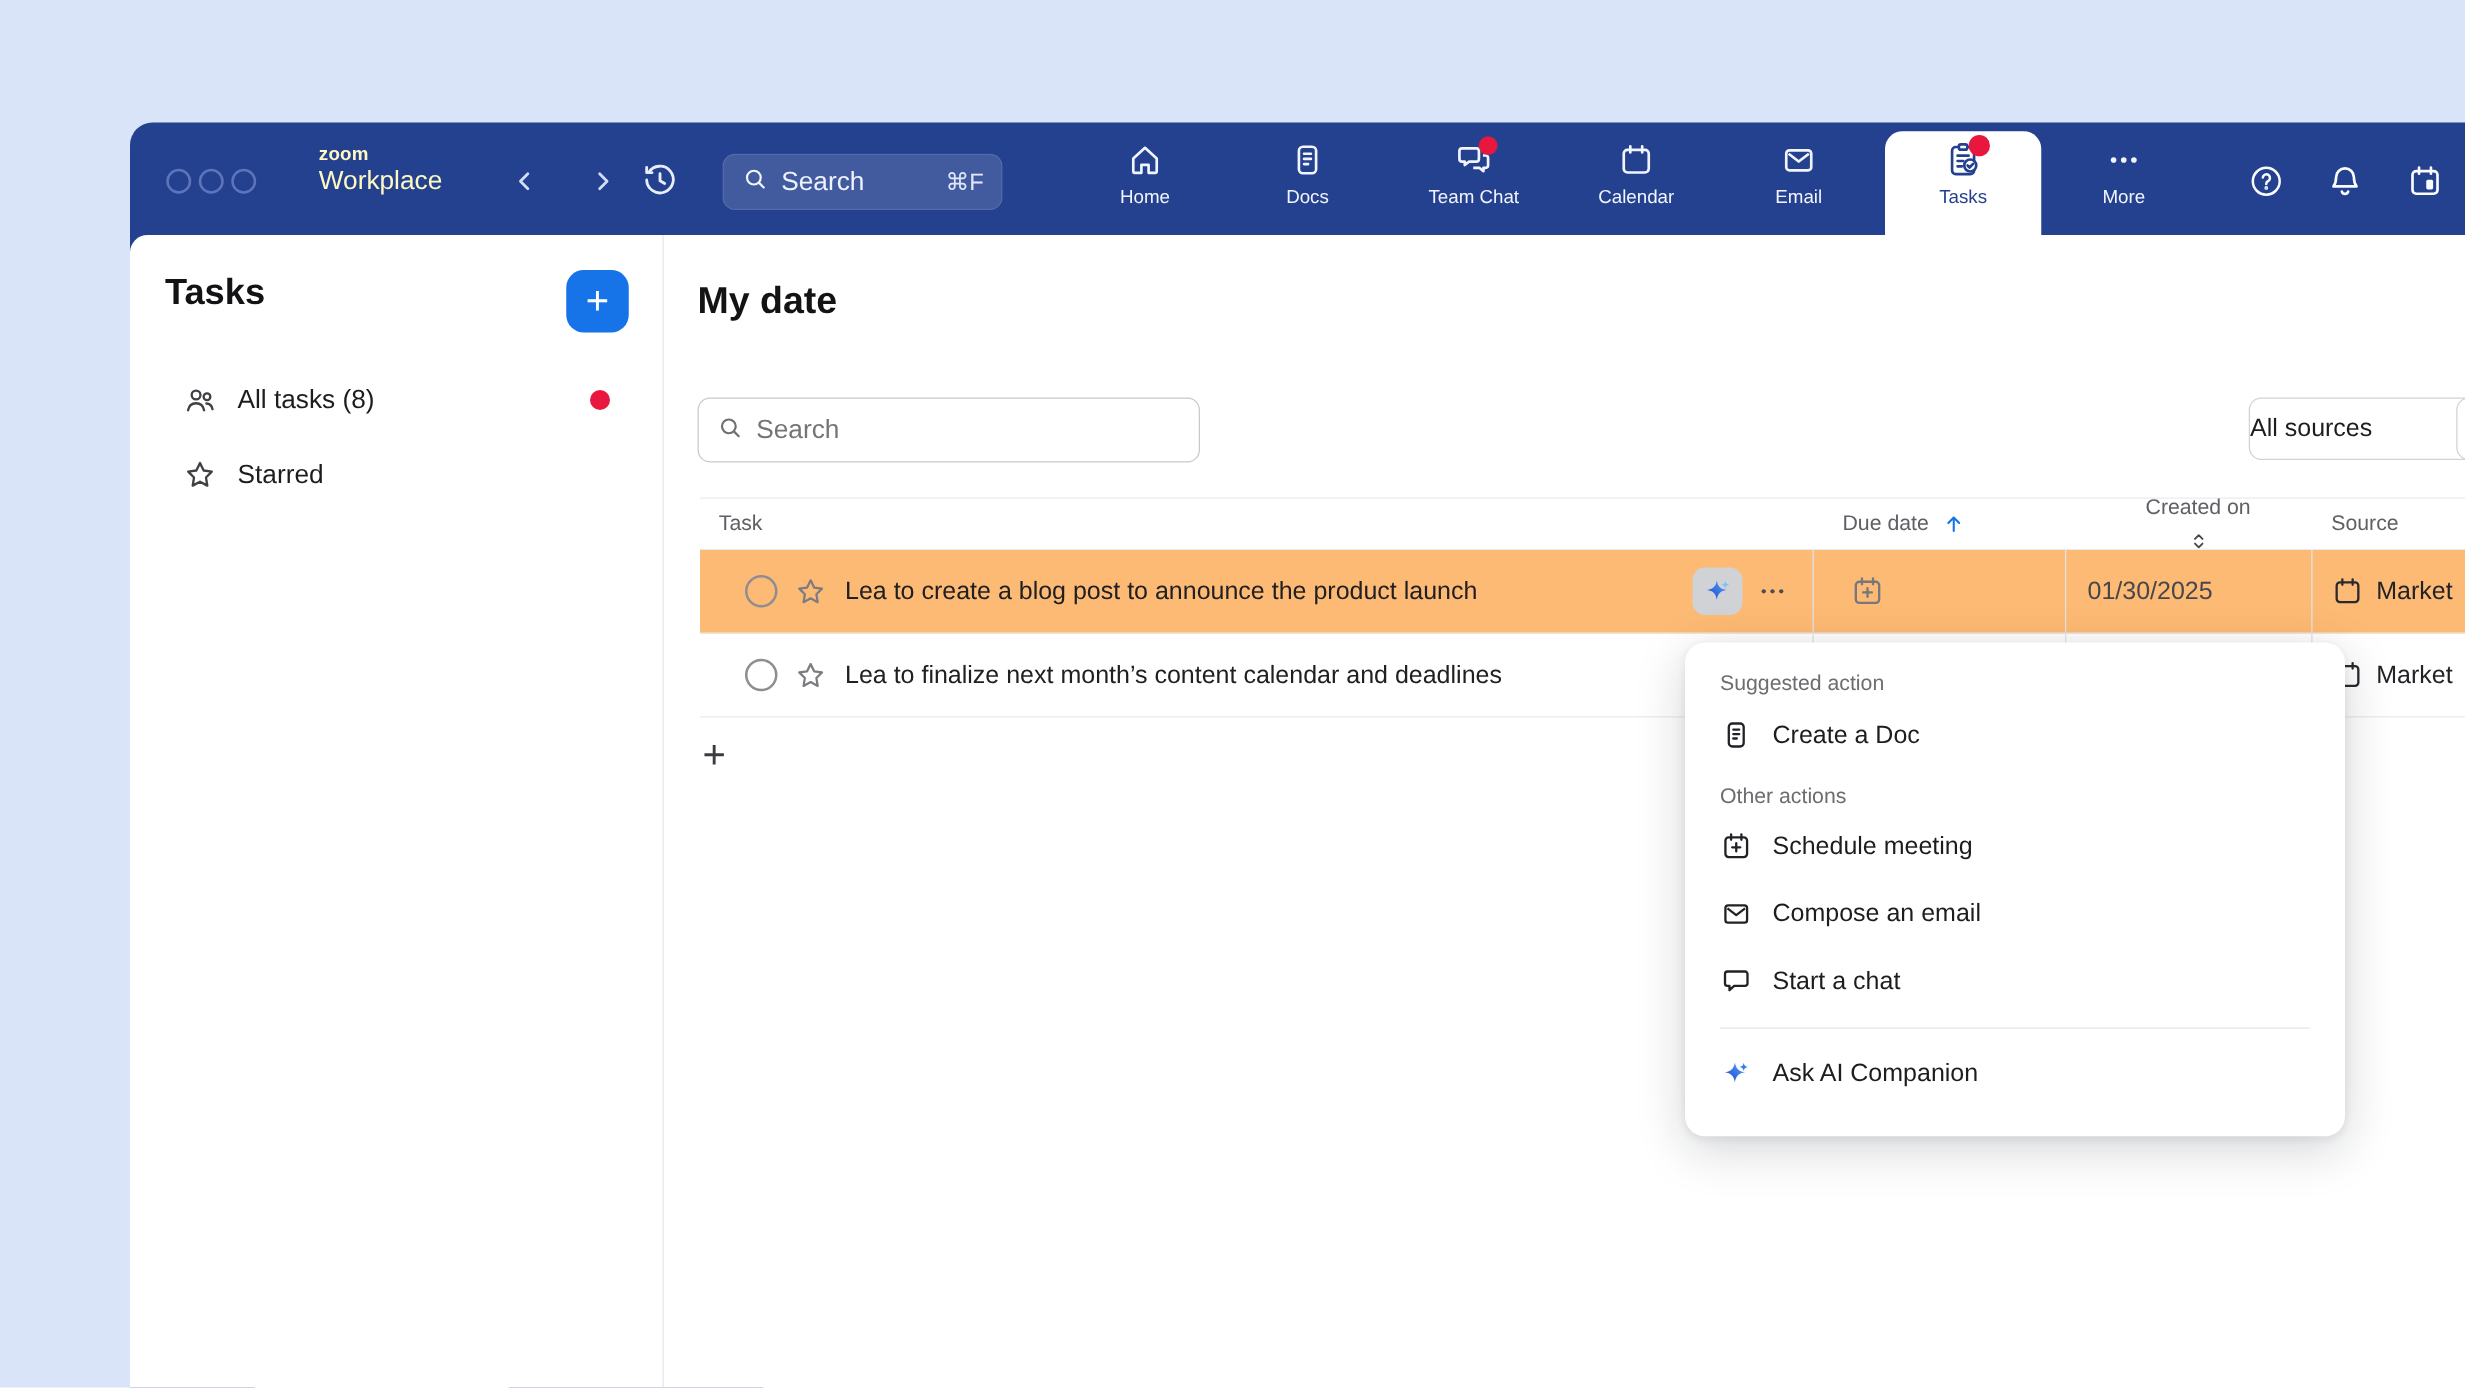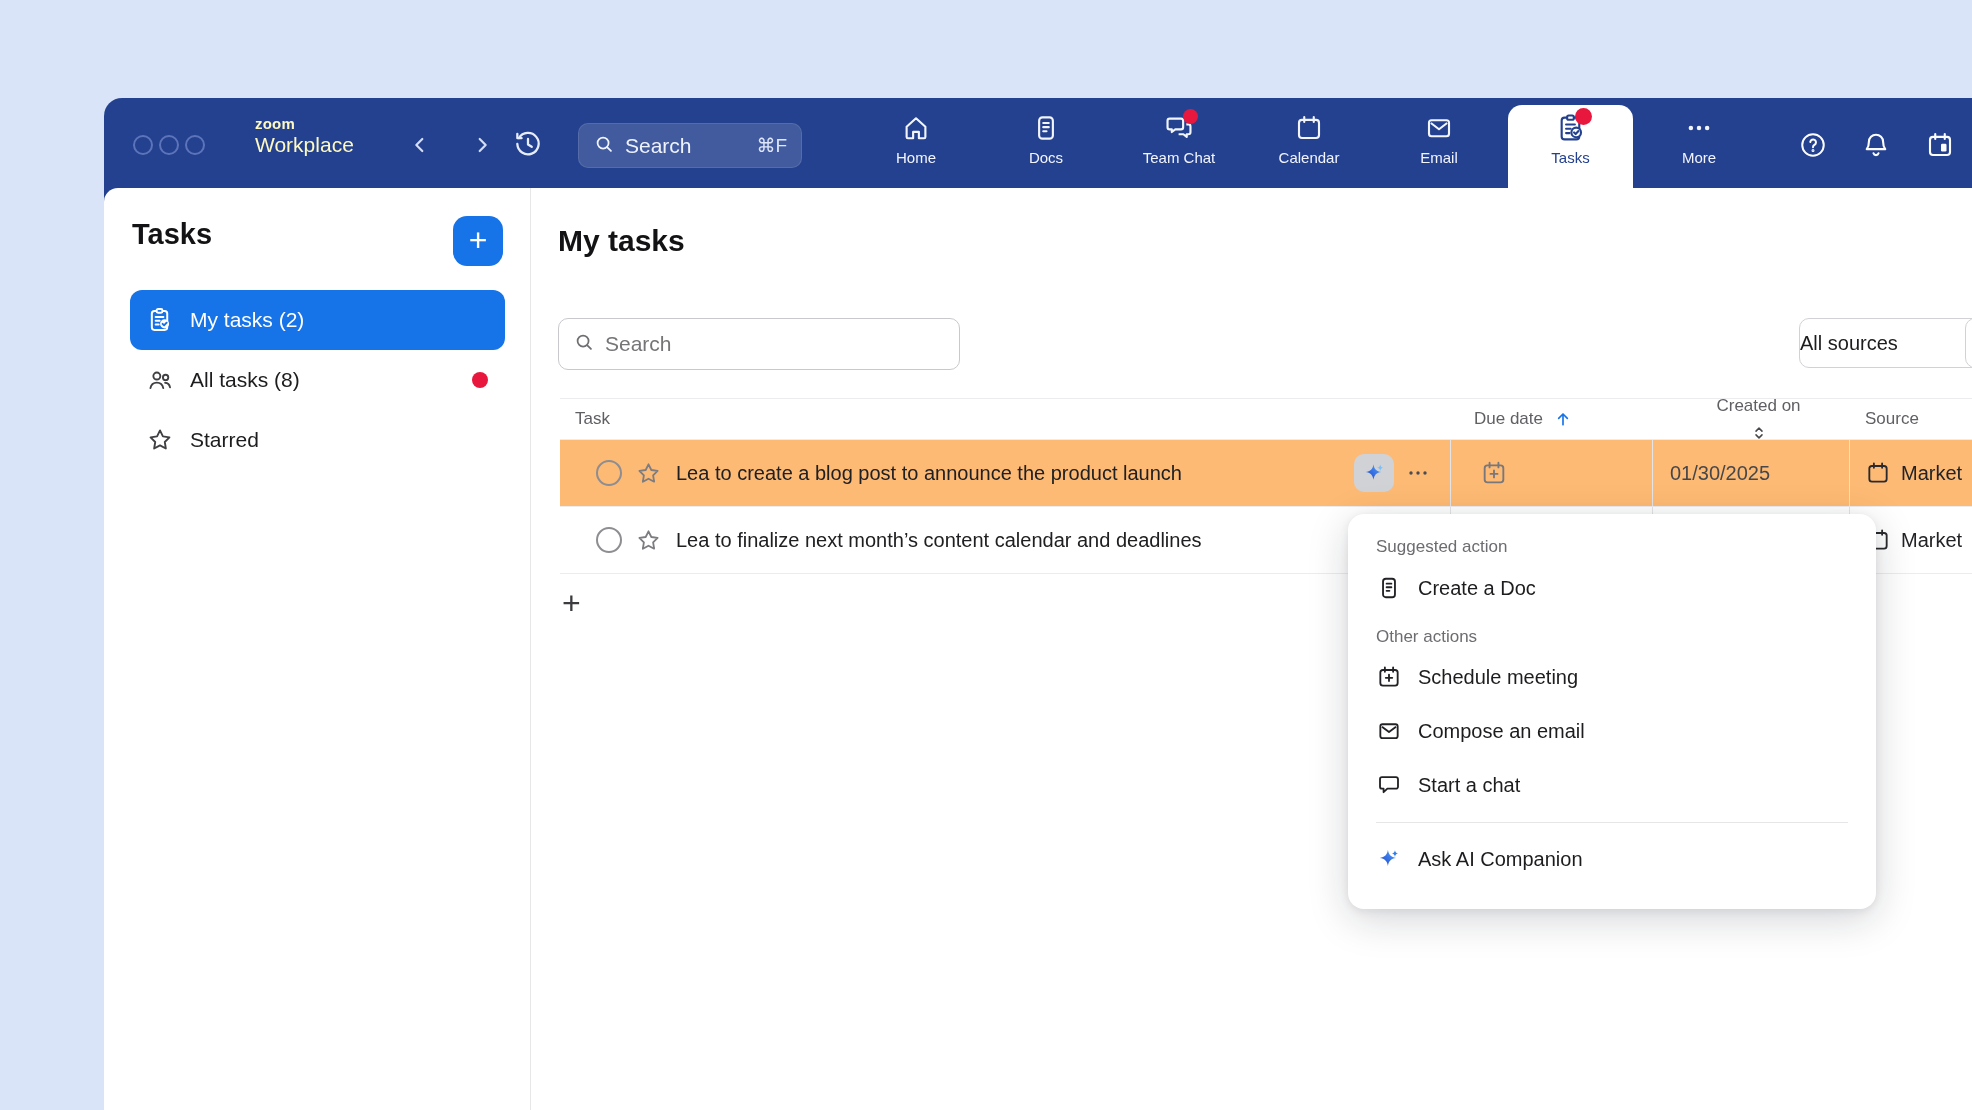--- a/index.html
+++ b/index.html
@@ -267,32 +267,20 @@
     </div>
 
     <div class="sheet">
 
       <div class="sidebar">
         <div class="sb-title">Tasks</div>
         <button class="sb-add">+</button>
 
         <div class="sb-list">
 
-          <div class="sb-item sel">
-            <span class="sb-icn">
-              <svg width="28" height="28" viewBox="0 0 24 24" fill="none" stroke="currentColor" stroke-width="1.7" stroke-linecap="round" stroke-linejoin="round">
-                <rect x="5" y="4.2" width="13.2" height="16.3" rx="2.2"></rect>
-                <rect x="9.1" y="2.6" width="5" height="3.2" rx="1.2" fill="#1673e8"></rect>
-                <path d="M8.3 9.4h6.6M8.3 12.6h3.4M8.3 15.8h2.6"></path>
-                <circle cx="15.9" cy="15.3" r="3.9" fill="#ffffff" stroke="none"></circle>
-                <path d="m14.2 15.3 1.3 1.3 2.2-2.3" stroke="#1673e8"></path>
-              </svg>
-            </span>
-            <span>My tasks (2)</span>
-          </div>
 
           <div class="sb-item">
             <span class="sb-icn">
               <svg width="28" height="28" viewBox="0 0 24 24" fill="none" stroke="currentColor" stroke-width="1.6" stroke-linecap="round" stroke-linejoin="round">
                 <circle cx="9.3" cy="8.6" r="3"></circle>
                   <path d="M3.8 19c.6-3.2 2.8-4.8 5.5-4.8s4.9 1.6 5.5 4.8"></path>
                 <circle cx="16.8" cy="9.8" r="2.3"></circle>
                   <path d="M16.4 14.4c2.2.1 3.7 1.5 4.2 3.9"></path>
               </svg>
             </span>
@@ -305,21 +293,21 @@
               <svg width="28" height="28" viewBox="0 0 24 24" fill="none" stroke="currentColor" stroke-width="1.6" stroke-linejoin="round">
                   <path d="m12 3.8 2.5 5.1 5.6.8-4 4 .9 5.6-5-2.7-5 2.7.9-5.6-4-4 5.6-.8Z"></path>
                 </svg>
             </span>
             <span>Starred</span>
           </div>
         </div>
       </div>
 
       <div class="main">
-        <div class="main-title">My tasks</div>
+        <div class="main-title">My date</div>
 
         <div class="main-search">
           <span>
             <svg width="22" height="22" viewBox="0 0 24 24" fill="none" stroke="currentColor" stroke-width="1.9" stroke-linecap="round">
                 <circle cx="11" cy="11" r="6"></circle>
                 <path d="m15.6 15.6 4 4"></path>
               </svg>
           </span>
           <input type="text" placeholder="Search" style="">
         </div>

